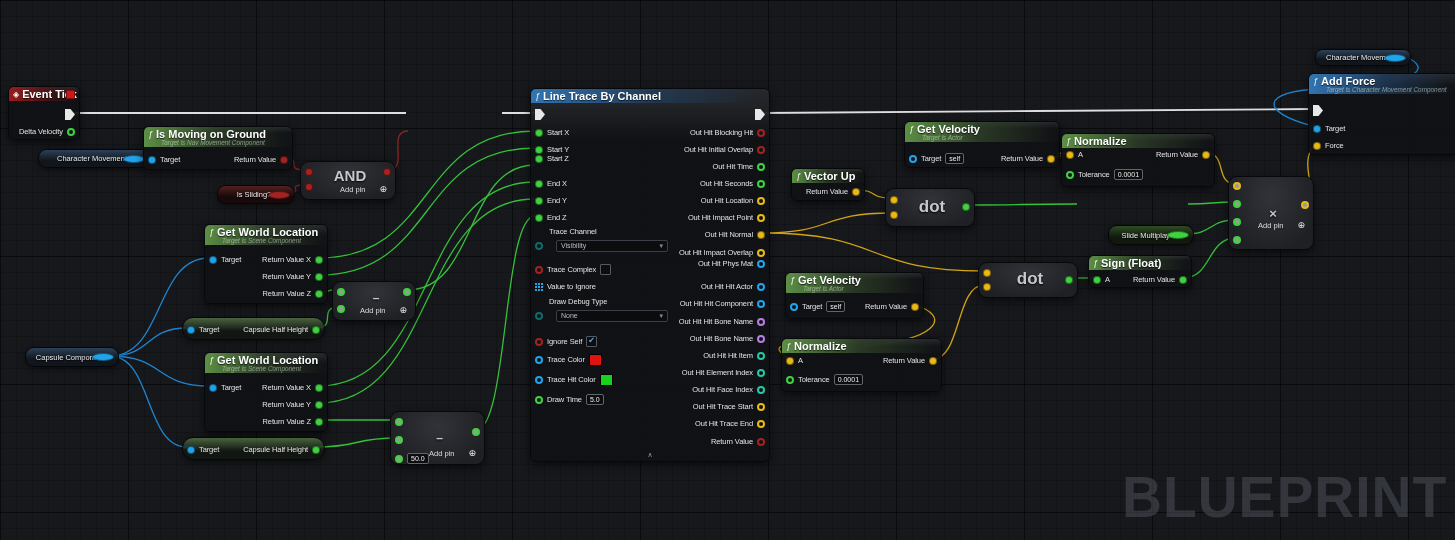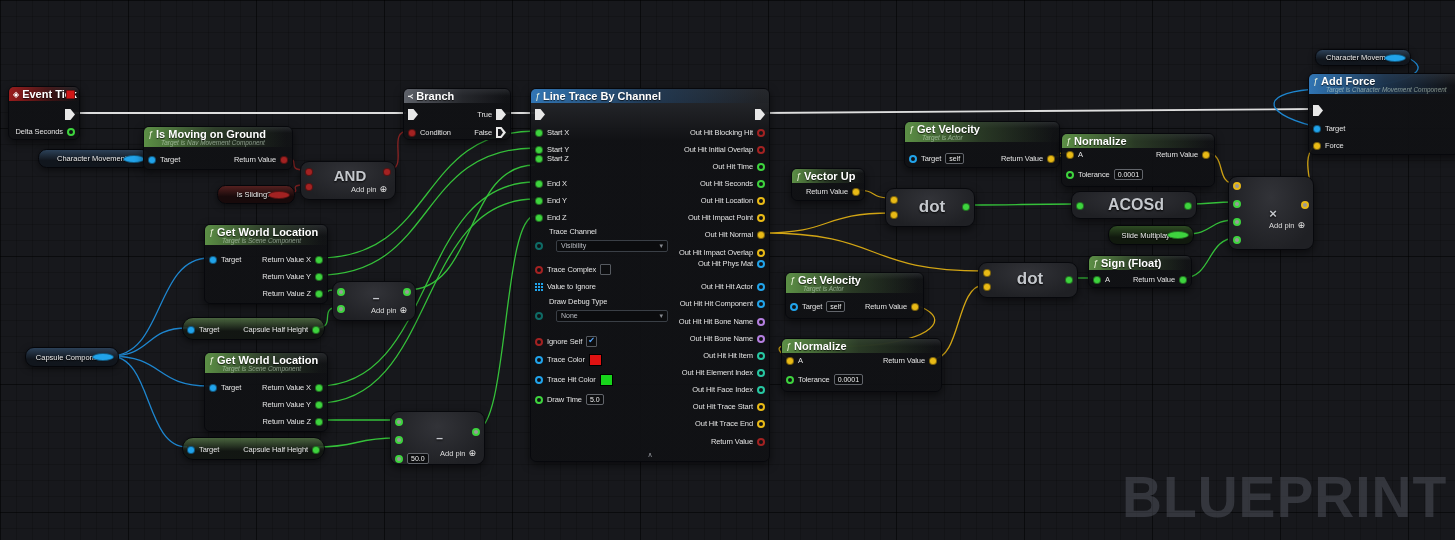--- a/index.html
+++ b/index.html
@@ -47,21 +47,21 @@
   .parr i{position:absolute;left:0;top:0;width:2px;height:2px;}
   .ctl-text{background:#0c0d0f;border:1px solid #62656b;border-radius:2px;color:#eee;
     font-size:7px;height:9px;line-height:9px;padding:0 3px;white-space:nowrap;}
   .ctl-select{display:flex;justify-content:space-between;align-items:center;background:#0b0c0e;
     border:1px solid #3a3f46;border-radius:2px;color:#b9bcc2;font-size:7px;height:12px;
     padding:0 4px;box-sizing:border-box;margin-left:9px;}
   .ctl-check{width:9px;height:9px;background:#0c0d0f;border:1px solid #565a60;border-radius:1px;
     color:#57a8ff;font-size:8px;line-height:8px;text-align:center;}
   .ctl-swatch{width:11px;height:10px;border:1px solid #000;}
   .clabel{position:absolute;color:#c5c8cd;font-weight:bold;white-space:nowrap;transform:translate(-50%,-50%);text-shadow:0 1px 2px #000;}
-  .addpin{position:absolute;display:flex;align-items:center;gap:3px;color:#dcdcdc;font-size:7.5px;text-align:center;}
+  .addpin{position:absolute;display:flex;align-items:center;gap:14px;color:#dcdcdc;font-size:7.5px;text-align:center;}
   .addpin .plus{font-size:9px;color:#e6e6e6;}
   .collapse{position:absolute;left:50%;transform:translateX(-50%);color:#9a9da3;font-size:7px;}
   .pillnode{position:absolute;border:1px solid #05060a;box-shadow:0 2px 6px rgba(0,0,0,.5);
     display:flex;align-items:center;justify-content:center;}
   .pillnode span{color:#eaeaea;font-size:7.5px;white-space:nowrap;padding:0 12px 0 8px;text-shadow:0 1px 1px #000;}
   .pillnode .pin-abs{position:absolute;right:4px;}
   .p-object{background:linear-gradient(180deg,#2c4158,#11161d 62%);}
   .p-bool{background:linear-gradient(180deg,#54201f,#180a0b 62%);}
   .p-float{background:linear-gradient(180deg,#2e4c23,#11190e 62%);}
   .gpill{position:absolute;border:1px solid #05060a;border-radius:11px;box-shadow:0 2px 6px rgba(0,0,0,.5);
@@ -114,21 +114,21 @@
           <div class="trow">
             <span class="ico ev">◈</span>
             <span class="ttl">Event Tick</span>
           </div>
           <span class="corner"></span>
         </div>
         <div class="row r" style="top: 21px;">
           <span class="pexec" style="background: rgb(232, 232, 232);"></span>
         </div>
         <div class="row r" style="top: 38px;">
-          <span class="plabel">Delta Seconds</span>
+          <span class="plabel">Delta Velocity</span>
           <span class="pcirc" style="border: 2px solid rgb(62, 211, 62); background: transparent;"></span>
         </div>
       </div>
       <div class="pillnode p-object" style="left: 38px; top: 149px; width: 110px; height: 17px; border-radius: 8.5px;">
         <span>Character Movement</span>
         <span class="pcirc pin-abs" style="background: rgb(33, 163, 234); border: 1px solid rgba(0, 0, 0, 0.45);"></span>
       </div>
       <div class="node" style="left: 143px; top: 126px; width: 148px; height: 42px;">
         <div class="hdr h-green">
           <div class="trow">
@@ -267,45 +267,20 @@
           <span class="pcirc" style="border: 2px solid rgb(62, 211, 62); background: rgb(154, 154, 154);"></span>
           <span class="ctl-text">50.0</span>
         </div>
         <div class="row r" style="top: 13px;">
           <span class="pcirc" style="border: 2px solid rgb(62, 211, 62); background: rgb(154, 154, 154);"></span>
         </div>
         <span class="clabel" style="left: 48.5px; top: 26px; font-size: 12px;">–</span>
         <div class="addpin" style="top: 36px; right: 8px;">
           <span>Add pin</span>
           <span class="plus">⊕</span>
-        </div>
-      </div>
-      <div class="node" style="left: 403px; top: 88px; width: 106px; height: 50px;">
-        <div class="hdr h-gray">
-          <div class="trow">
-            <span class="ico br">Y</span>
-            <span class="ttl">Branch</span>
-          </div>
-        </div>
-        <div class="row l" style="top: 19px;">
-          <span class="pexec" style="background: rgb(232, 232, 232);"></span>
-        </div>
-        <div class="row l" style="top: 37px;">
-          <span class="pcirc" style="background: rgb(163, 34, 34); border: 1px solid rgba(0, 0, 0, 0.45);"></span>
-          <span class="plabel">Condition</span>
-        </div>
-        <div class="row r" style="top: 19px;">
-          <span class="plabel">True</span>
-          <span class="pexec" style="background: rgb(232, 232, 232);"></span>
-        </div>
-        <div class="row r" style="top: 37px;">
-          <span class="plabel">False</span>
-          <span class="pexec" style="background: rgb(232, 232, 232);">
-            <span class="inn"></span>
-          </span>
         </div>
       </div>
       <div class="node" style="left: 530px; top: 88px; width: 238px; height: 372px;">
         <div class="hdr h-blue">
           <div class="trow">
             <span class="ico">ƒ</span>
             <span class="ttl">Line Trace By Channel</span>
           </div>
         </div>
         <div class="row l" style="top: 19px;">
@@ -519,29 +494,20 @@
         <div class="row l" style="top: 34px;">
           <span class="pcirc" style="border: 2px solid rgb(62, 211, 62); background: transparent;"></span>
           <span class="plabel">Tolerance</span>
           <span class="ctl-text">0.0001</span>
         </div>
         <div class="row r" style="top: 14px;">
           <span class="plabel">Return Value</span>
           <span class="pcirc" style="background: rgb(233, 186, 22); border: 1px solid rgba(0, 0, 0, 0.45);"></span>
         </div>
       </div>
-      <div class="node compact" style="left: 1071px; top: 191px; width: 124px; height: 26px;">
-        <div class="row l" style="top: 7px;">
-          <span class="pcirc" style="background: rgb(62, 211, 62); border: 1px solid rgba(0, 0, 0, 0.45);"></span>
-        </div>
-        <div class="row r" style="top: 7px;">
-          <span class="pcirc" style="background: rgb(62, 211, 62); border: 1px solid rgba(0, 0, 0, 0.45);"></span>
-        </div>
-        <span class="clabel" style="left: 64px; top: 13px; font-size: 16px;">ACOSd</span>
-      </div>
       <div class="pillnode p-float" style="left: 1108px; top: 225px; width: 84px; height: 18px; border-radius: 9px;">
         <span>Slide Multiplayer</span>
         <span class="pcirc pin-abs" style="background: rgb(62, 211, 62); border: 1px solid rgba(0, 0, 0, 0.45);"></span>
       </div>
       <div class="node" style="left: 785px; top: 272px; width: 137px; height: 45px;">
         <div class="hdr h-green">
           <div class="trow">
             <span class="ico">ƒ</span>
             <span class="ttl">Get Velocity</span>
           </div>

